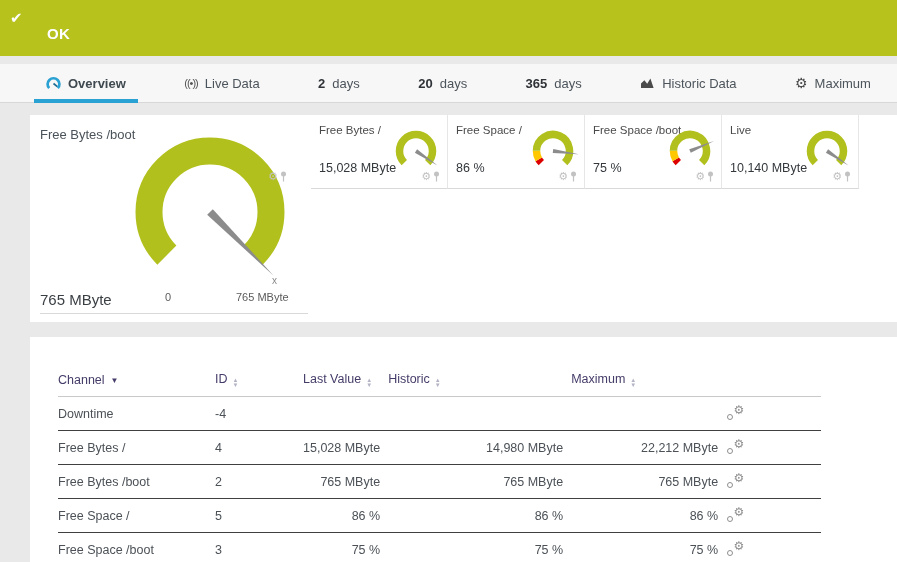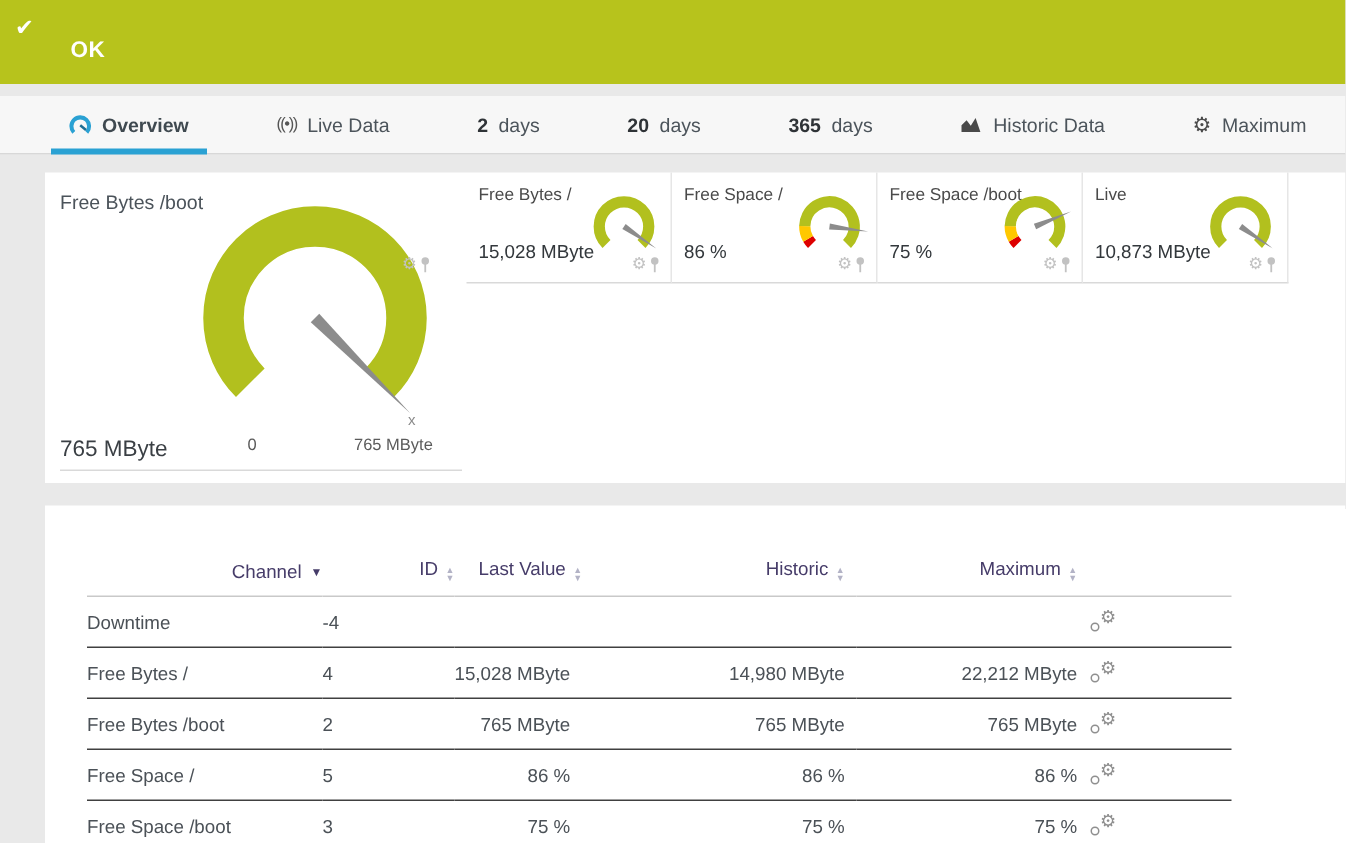--- a/index.html
+++ b/index.html
@@ -48,21 +48,21 @@
   .mini-cell{position:absolute;top:0;width:137px;height:74px;
              border-right:1px solid #e6e6e6;border-bottom:1px solid #d9d9d9;box-sizing:border-box}
   .mc-title{position:absolute;left:8px;top:9px;font-size:11.5px;color:#4a4a4a;white-space:nowrap}
   .mc-svg{position:absolute;right:3px;top:14px;width:54px;height:50px;cursor:pointer}
   .mc-value{position:absolute;left:8px;top:46px;font-size:12.5px;color:#33383c;white-space:nowrap}
   .cell-icons{position:absolute;right:7px;top:56px;display:flex;align-items:flex-end;gap:2px;cursor:pointer}
   .gi-gear{font-size:11px;color:#c2c2c2;line-height:11px}
   .gi-pin{display:block}
   
   table.channels{border-collapse:collapse;margin:30px 0 0 28px;table-layout:fixed}
-  table.channels th{font-weight:400;font-size:12.5px;color:#463c69;text-align:right;
+  table.channels th{font-weight:400;font-size:12.5px;color:#463c69;text-align:left;
                     padding:5px 0 8px;border-bottom:1px solid #c9c9c9;white-space:nowrap}
   table.channels td{font-size:12.5px;color:#4b5157;padding:7px 0;border-bottom:1px solid #404040;
                     white-space:nowrap;overflow:hidden}
   th.r,td.r{text-align:right;padding-right:8px !important}
   td.col-gear{padding-left:64px}
   .sort-active{color:#463c69;font-size:8px;margin-left:6px;position:relative;top:-1px}
   .sort-both{display:inline-flex;flex-direction:column;margin-left:5px;vertical-align:1px}
   .sort-both i{font-style:normal;font-size:6px;line-height:5px;color:#b3b3c6}
   .chan-gear{position:relative;display:inline-block;width:18px;height:16px;cursor:pointer}
   .cg-gear{position:absolute;right:0;top:-1px;font-size:12px;color:#8f8f8f;line-height:14px}
@@ -185,21 +185,21 @@
       </svg>
     </span>
   </div>
 
   <div class="mini-cell" style="left:692px">
     <div class="mc-title">Live</div>
     <div class="mc-svg"><svg width="54" height="50" viewBox="0 0 54 50">
           <path d="M 14.332738110421964 33.66726188957803 A 16.5 16.5 0 1 1 37.667261889578036 33.66726188957803" fill="none" stroke="#b2c01e" stroke-width="7.5"></path>
           <polygon points="27.124166755704262,20.345838851450875 24.875833244295738,23.654161148549125 47.50409493113861,36.614167824155395" fill="#8c8c8c"></polygon>
         </svg></div>
-    <div class="mc-value">10,873 MByte</div>
+    <div class="mc-value">10,140 MByte</div>
     <span class="cell-icons">
       <span class="gi-gear">⚙</span>
       <svg class="gi-pin" width="7" height="11" viewBox="0 0 7 11">
         <circle cx="3.5" cy="3" r="2.5" fill="#c2c2c2"></circle>
           <rect x="2.9" y="5" width="1.2" height="5.5" fill="#c2c2c2"></rect>
       </svg>
     </span>
   </div>
 </div>
 

